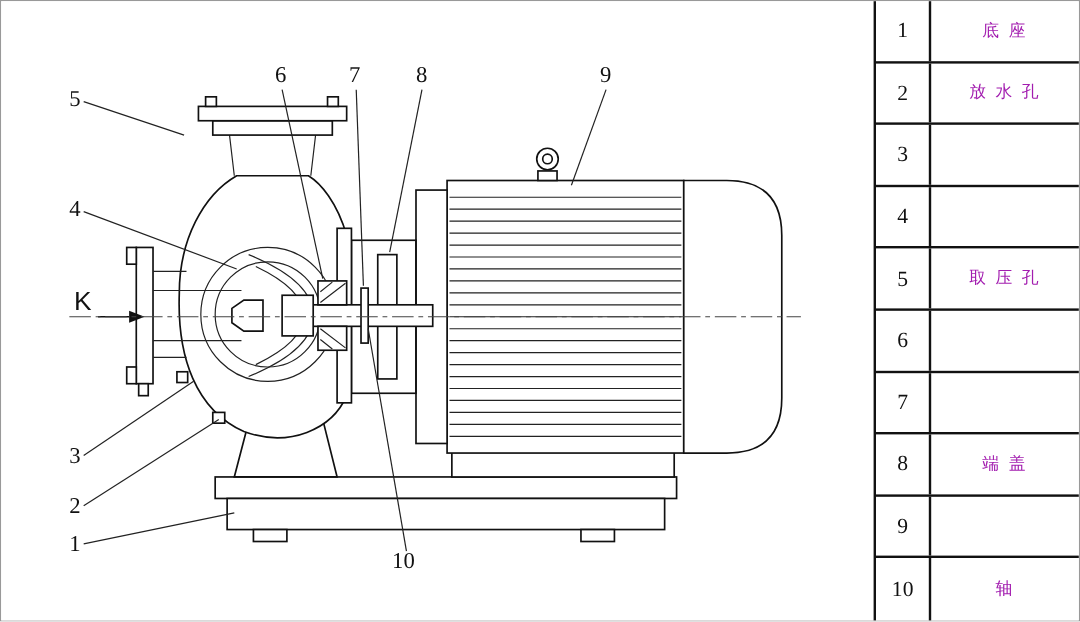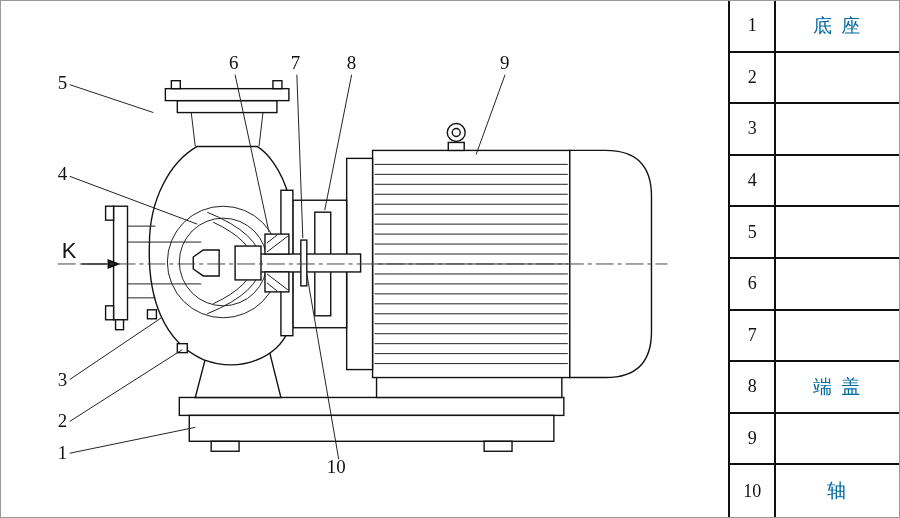--- a/index.html
+++ b/index.html
@@ -17,21 +17,21 @@
     display:grid;grid-template-rows:repeat(10,1fr);
   }
   .prow{display:grid;grid-template-columns:46px 1fr;border-bottom:2px solid #111;box-sizing:border-box;}
   .prow:last-child{border-bottom:none;}
   .pnum{
     border-right:2px solid #111;display:flex;align-items:center;justify-content:center;
     font-family:"Liberation Serif","DejaVu Serif",serif;font-size:18px;color:#111;
   }
   .plabel{
     display:flex;align-items:center;justify-content:center;
-    font-size:19px;color:#0369a1;letter-spacing:2px;white-space:pre;text-align:center;
+    font-size:14px;color:#a21caf;letter-spacing:2px;white-space:pre;text-align:center;
   }
 
   
   .ln{stroke:#111;stroke-width:1.4;fill:none;}
   .fw{stroke:#111;stroke-width:1.4;fill:#fff;}
   .thin{stroke:#222;stroke-width:1;fill:none;}
   .leader{stroke:#222;stroke-width:1;fill:none;}
   .callout{font-family:"Liberation Serif","DejaVu Serif",serif;font-size:19px;fill:#111;}
   .klabel{font-family:"Liberation Sans","DejaVu Sans",sans-serif;font-size:22px;fill:#111;}
   .center{stroke:#444;stroke-width:1;fill:none;stroke-dasharray:18 4 4 4;}
@@ -154,29 +154,31 @@
     </svg>
   </div>
 
   <div class="parts-table">
     <div class="prow">
       <div class="pnum">1</div>
       <div class="plabel">底 座</div>
     </div>
     <div class="prow">
       <div class="pnum">2</div>
+      <div class="plabel">放 水 孔</div>
     </div>
     <div class="prow">
       <div class="pnum">3</div>
     </div>
     <div class="prow">
       <div class="pnum">4</div>
     </div>
     <div class="prow">
       <div class="pnum">5</div>
+      <div class="plabel">取 压 孔</div>
     </div>
     <div class="prow">
       <div class="pnum">6</div>
     </div>
     <div class="prow">
       <div class="pnum">7</div>
     </div>
     <div class="prow">
       <div class="pnum">8</div>
       <div class="plabel">端 盖</div>

